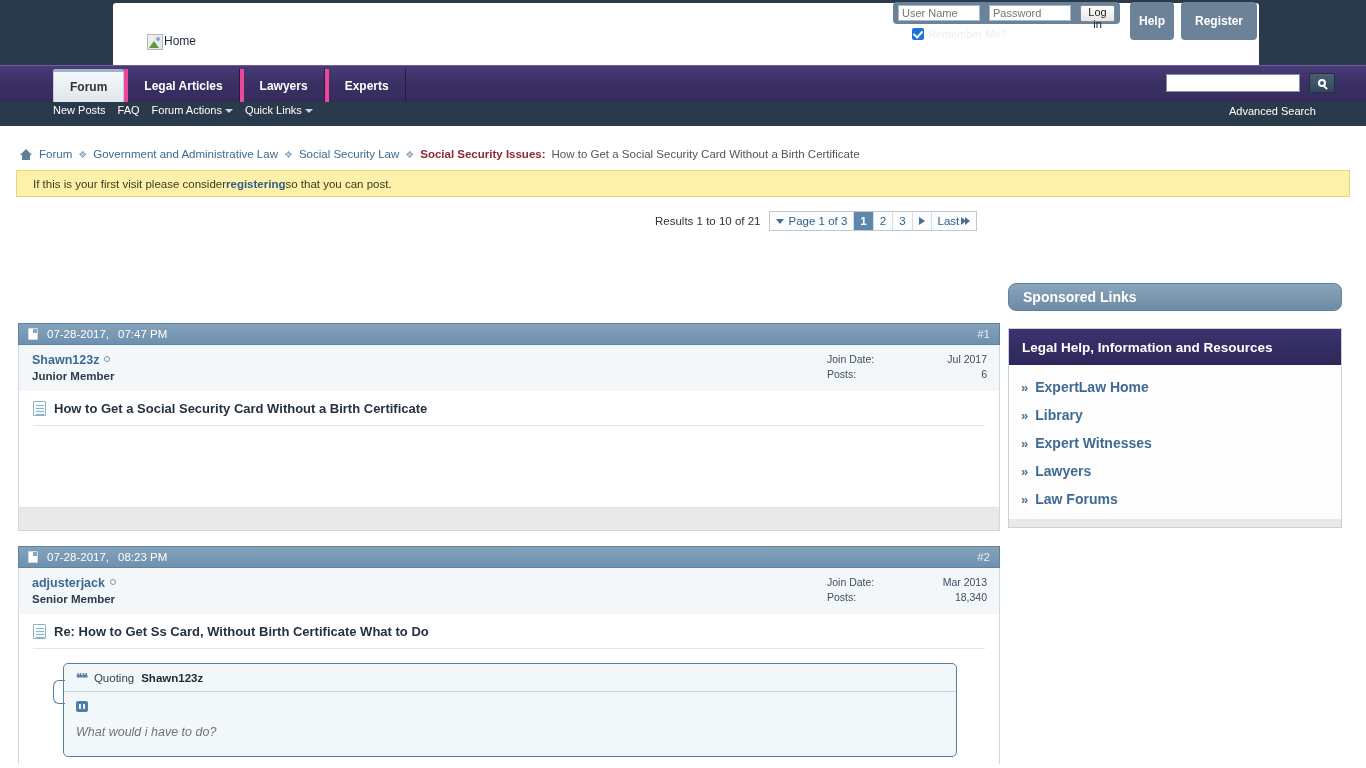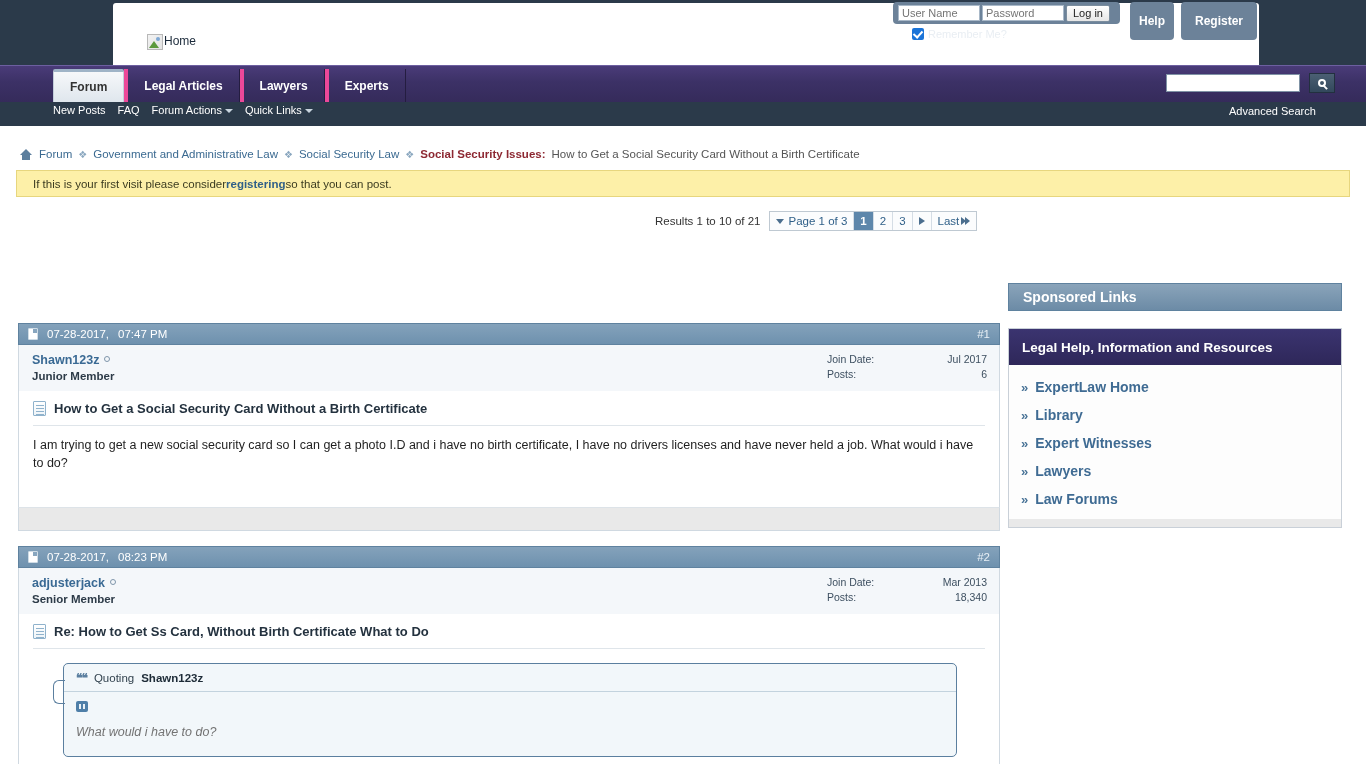--- a/index.html
+++ b/index.html
@@ -61,21 +61,21 @@
 
   
   .login-panel {
     position: absolute;
     left: 893px; top: 2px;
     width: 227px; height: 22px;
     background: #6c8299;
     border-radius: 4px;
     display: flex; align-items: center;
     padding: 0 5px;
-    gap: 2px;
+    gap: 9px;
   }
   .login-panel input[type=text] {
     width: 82px; height: 16px;
     border: 1px solid #a8b8c8;
     font-size: 11px;
     color: #888;
     padding: 0 3px;
     font-family: "Liberation Sans", sans-serif;
     background: #fff;
   }
@@ -563,21 +563,21 @@
     font-size: 12.5px;
     color: #737373;
   }
 
   
   .sidebar { position: absolute; left: 1008px; top: 157px; width: 334px; }
   .spons-head {
     height: 28px;
     background: linear-gradient(#8aa4ba 0%, #6c8ba6 100%);
     border: 1px solid #5f829f;
-    border-radius: 0;
+    border-radius: 8px;
     display: flex; align-items: center;
     padding-left: 14px;
     color: #ffffff;
     font-size: 14px;
     font-weight: bold;
   }
   .res-panel {
     margin-top: 17px;
     border: 1px solid #c9d0d8;
     background: #ffffff;
@@ -745,21 +745,20 @@
           <span>6</span>
         </span>
       </span>
     </div>
 
     <div class="post-body" style="height:116px;">
       <div class="post-subject">
         <span class="doc-icon"></span>
         <span>How to Get a Social Security Card Without a Birth Certificate</span>
       </div>
-      <div class="post-text">I am trying to get a new social security card so I can get a photo I.D and i have no birth certificate, I have no drivers licenses and have never held a job. What would i have to do?</div>
     </div>
 
     <div class="post-foot"></div>
   </div>
 
   <div class="post" style="top:420px;">
     <div class="post-head">
       <span class="post-head-left">
         <span class="pg-icon"></span>
         <span>07-28-2017,</span>

